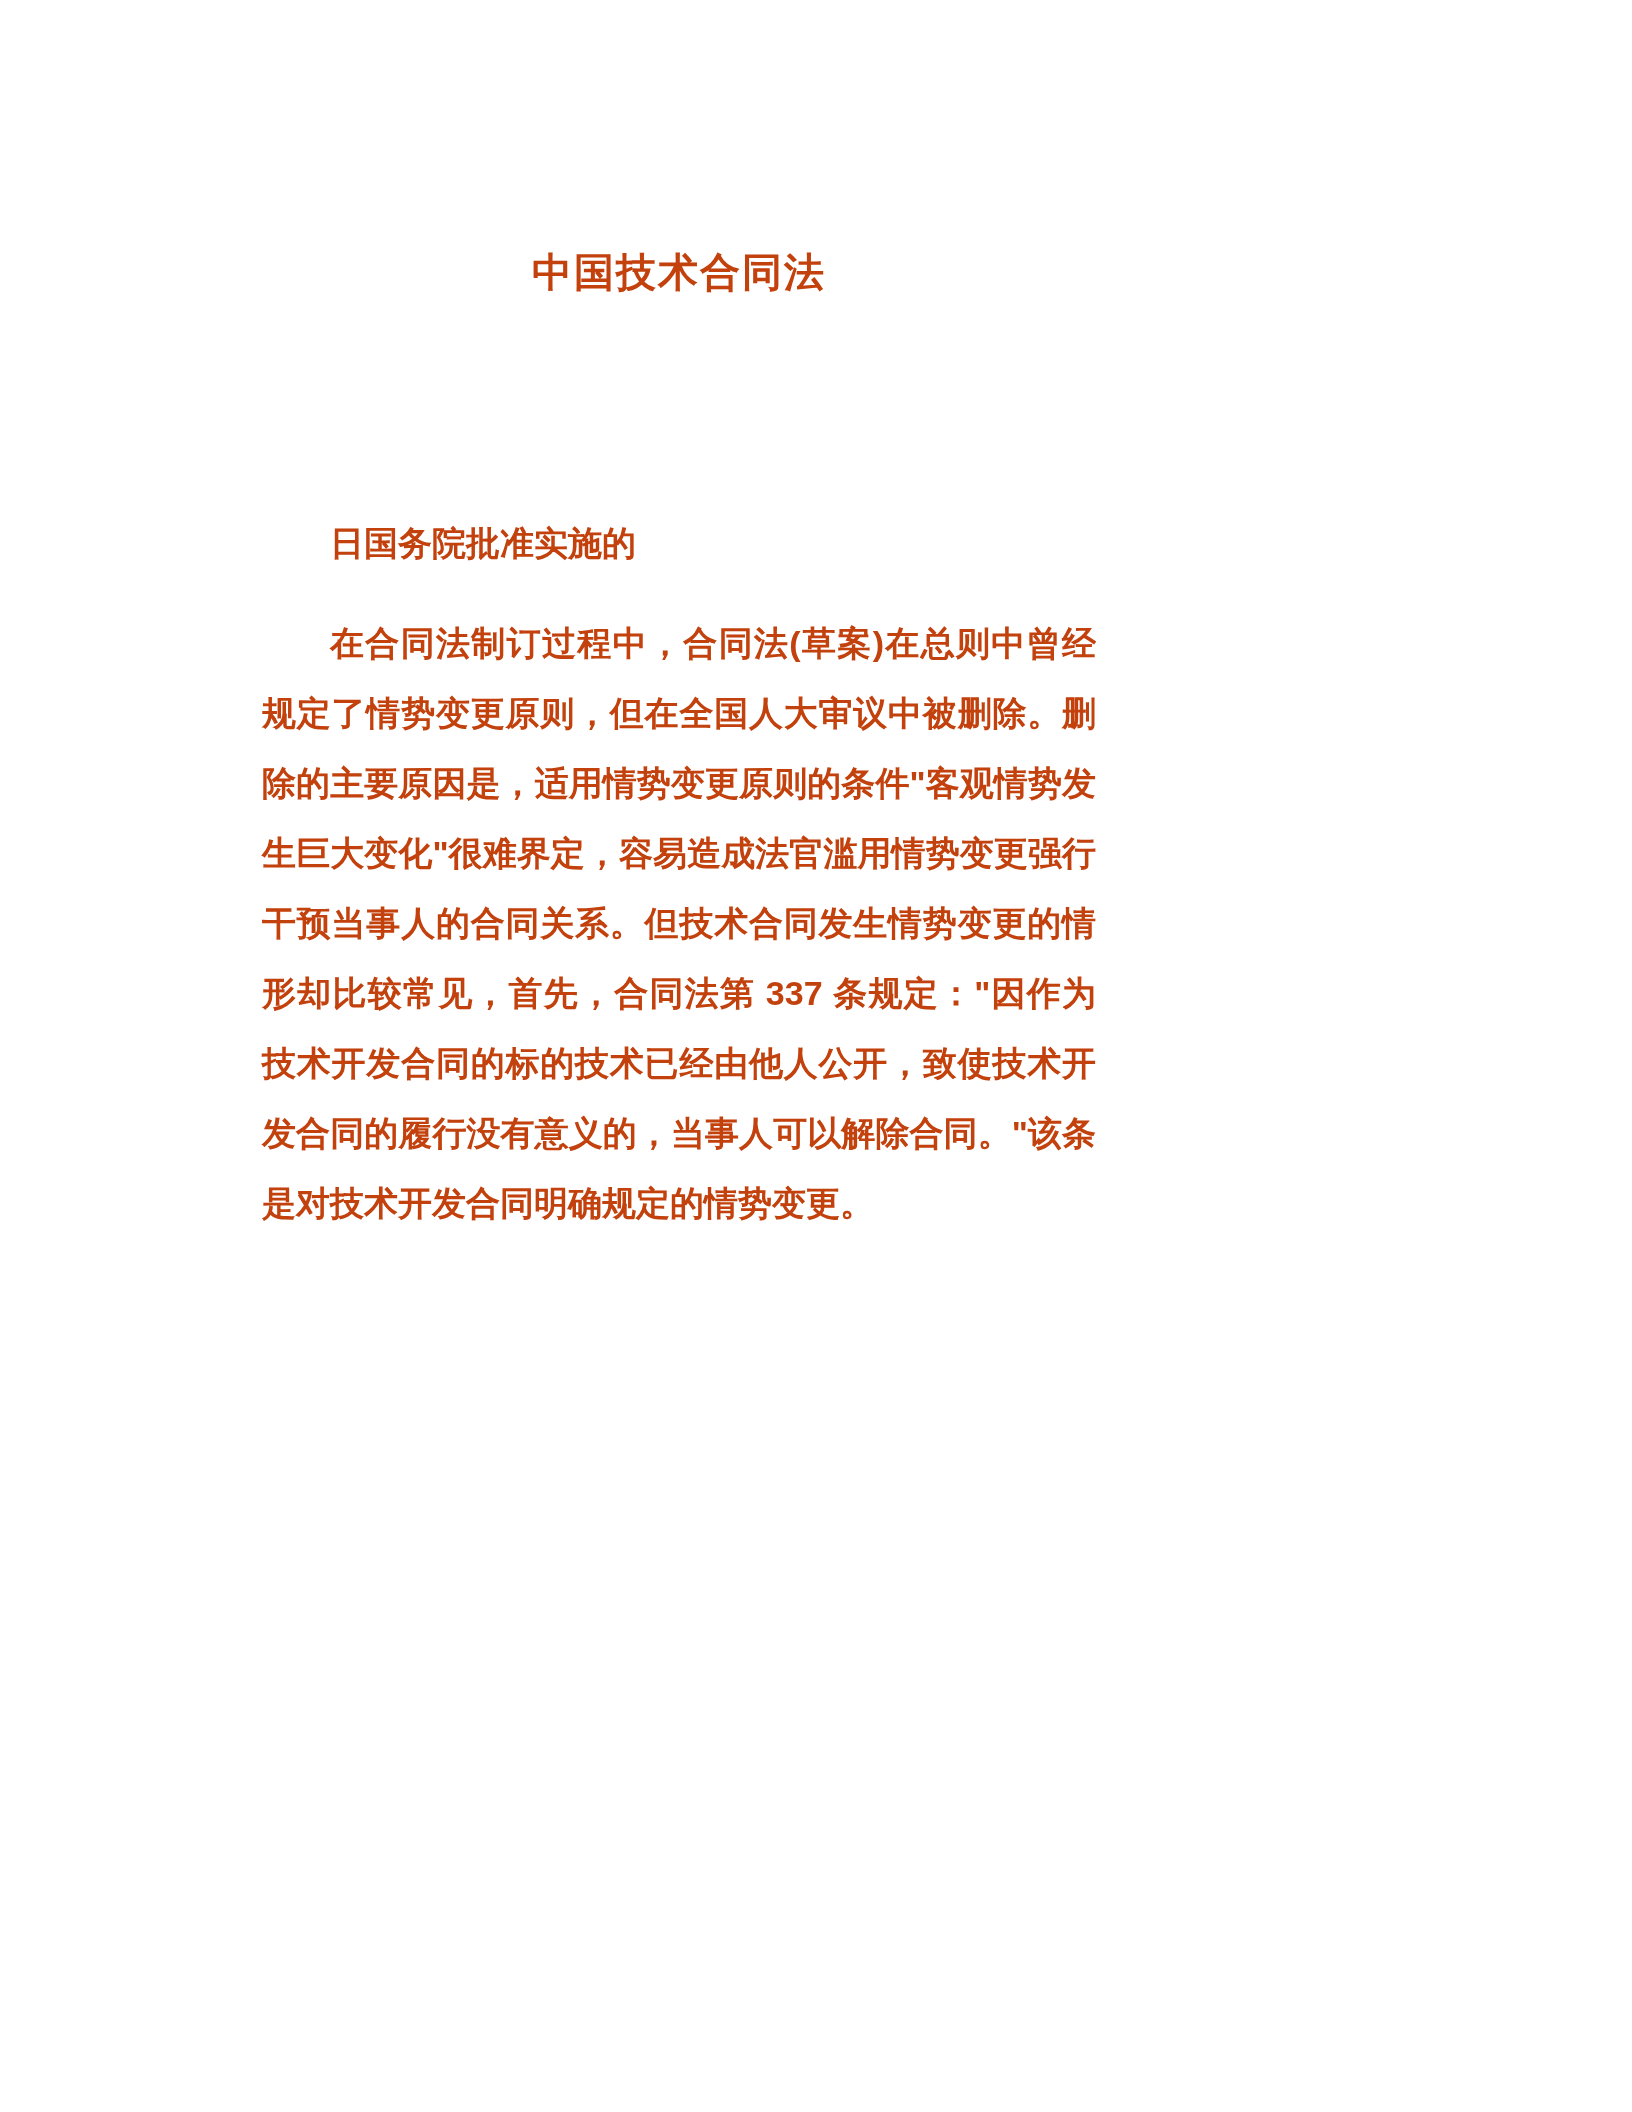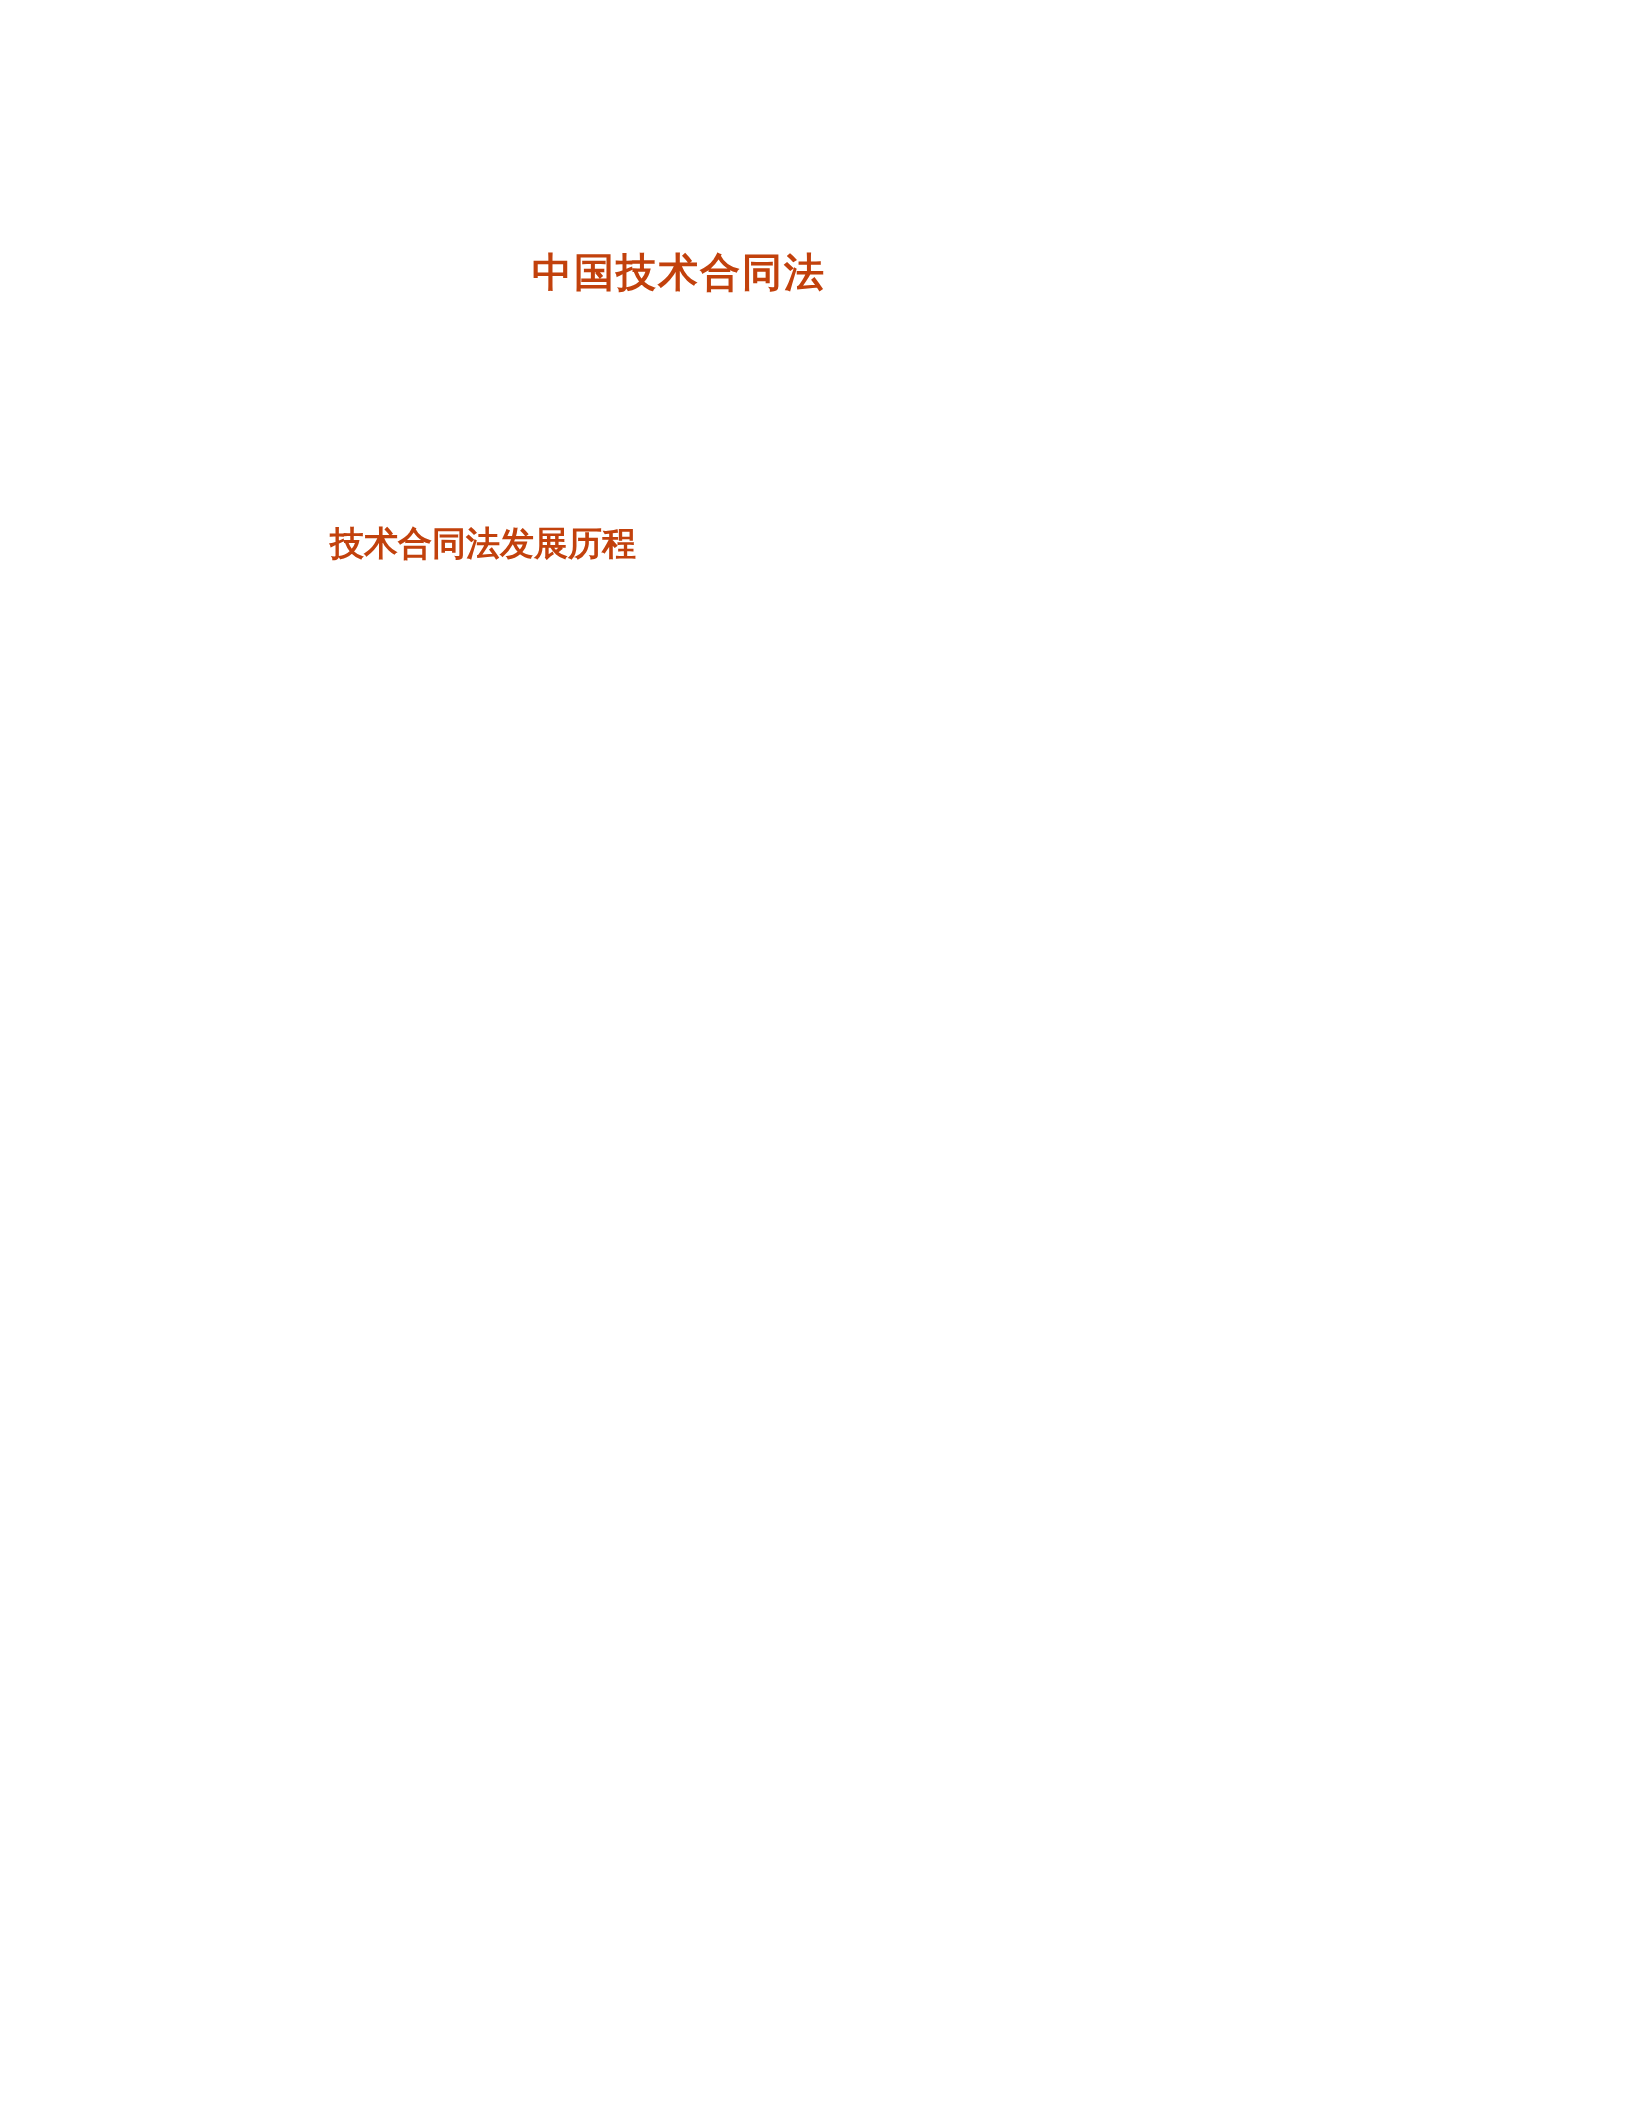--- a/index.html
+++ b/index.html
@@ -49,19 +49,20 @@
     margin-bottom: 0;
   }
 </style>
 </head>
 <body>
 
 <div class="page">
   <h1 class="doc-title">中国技术合同法</h1>
 
   <div class="doc-body">
-    <p class="section-heading">技术合同法发展历程</p>
+    <p class="section-heading">日国务院批准实施的</p>
 
 
 
 
+    <p class="para">在合同法制订过程中，合同法(草案)在总则中曾经规定了情势变更原则，但在全国人大审议中被删除。删除的主要原因是，适用情势变更原则的条件"客观情势发生巨大变化"很难界定，容易造成法官滥用情势变更强行干预当事人的合同关系。但技术合同发生情势变更的情形却比较常见，首先，合同法第 337 条规定："因作为技术开发合同的标的技术已经由他人公开，致使技术开发合同的履行没有意义的，当事人可以解除合同。"该条是对技术开发合同明确规定的情势变更。</p>
   </div>
 </div>
 
 </body></html>

